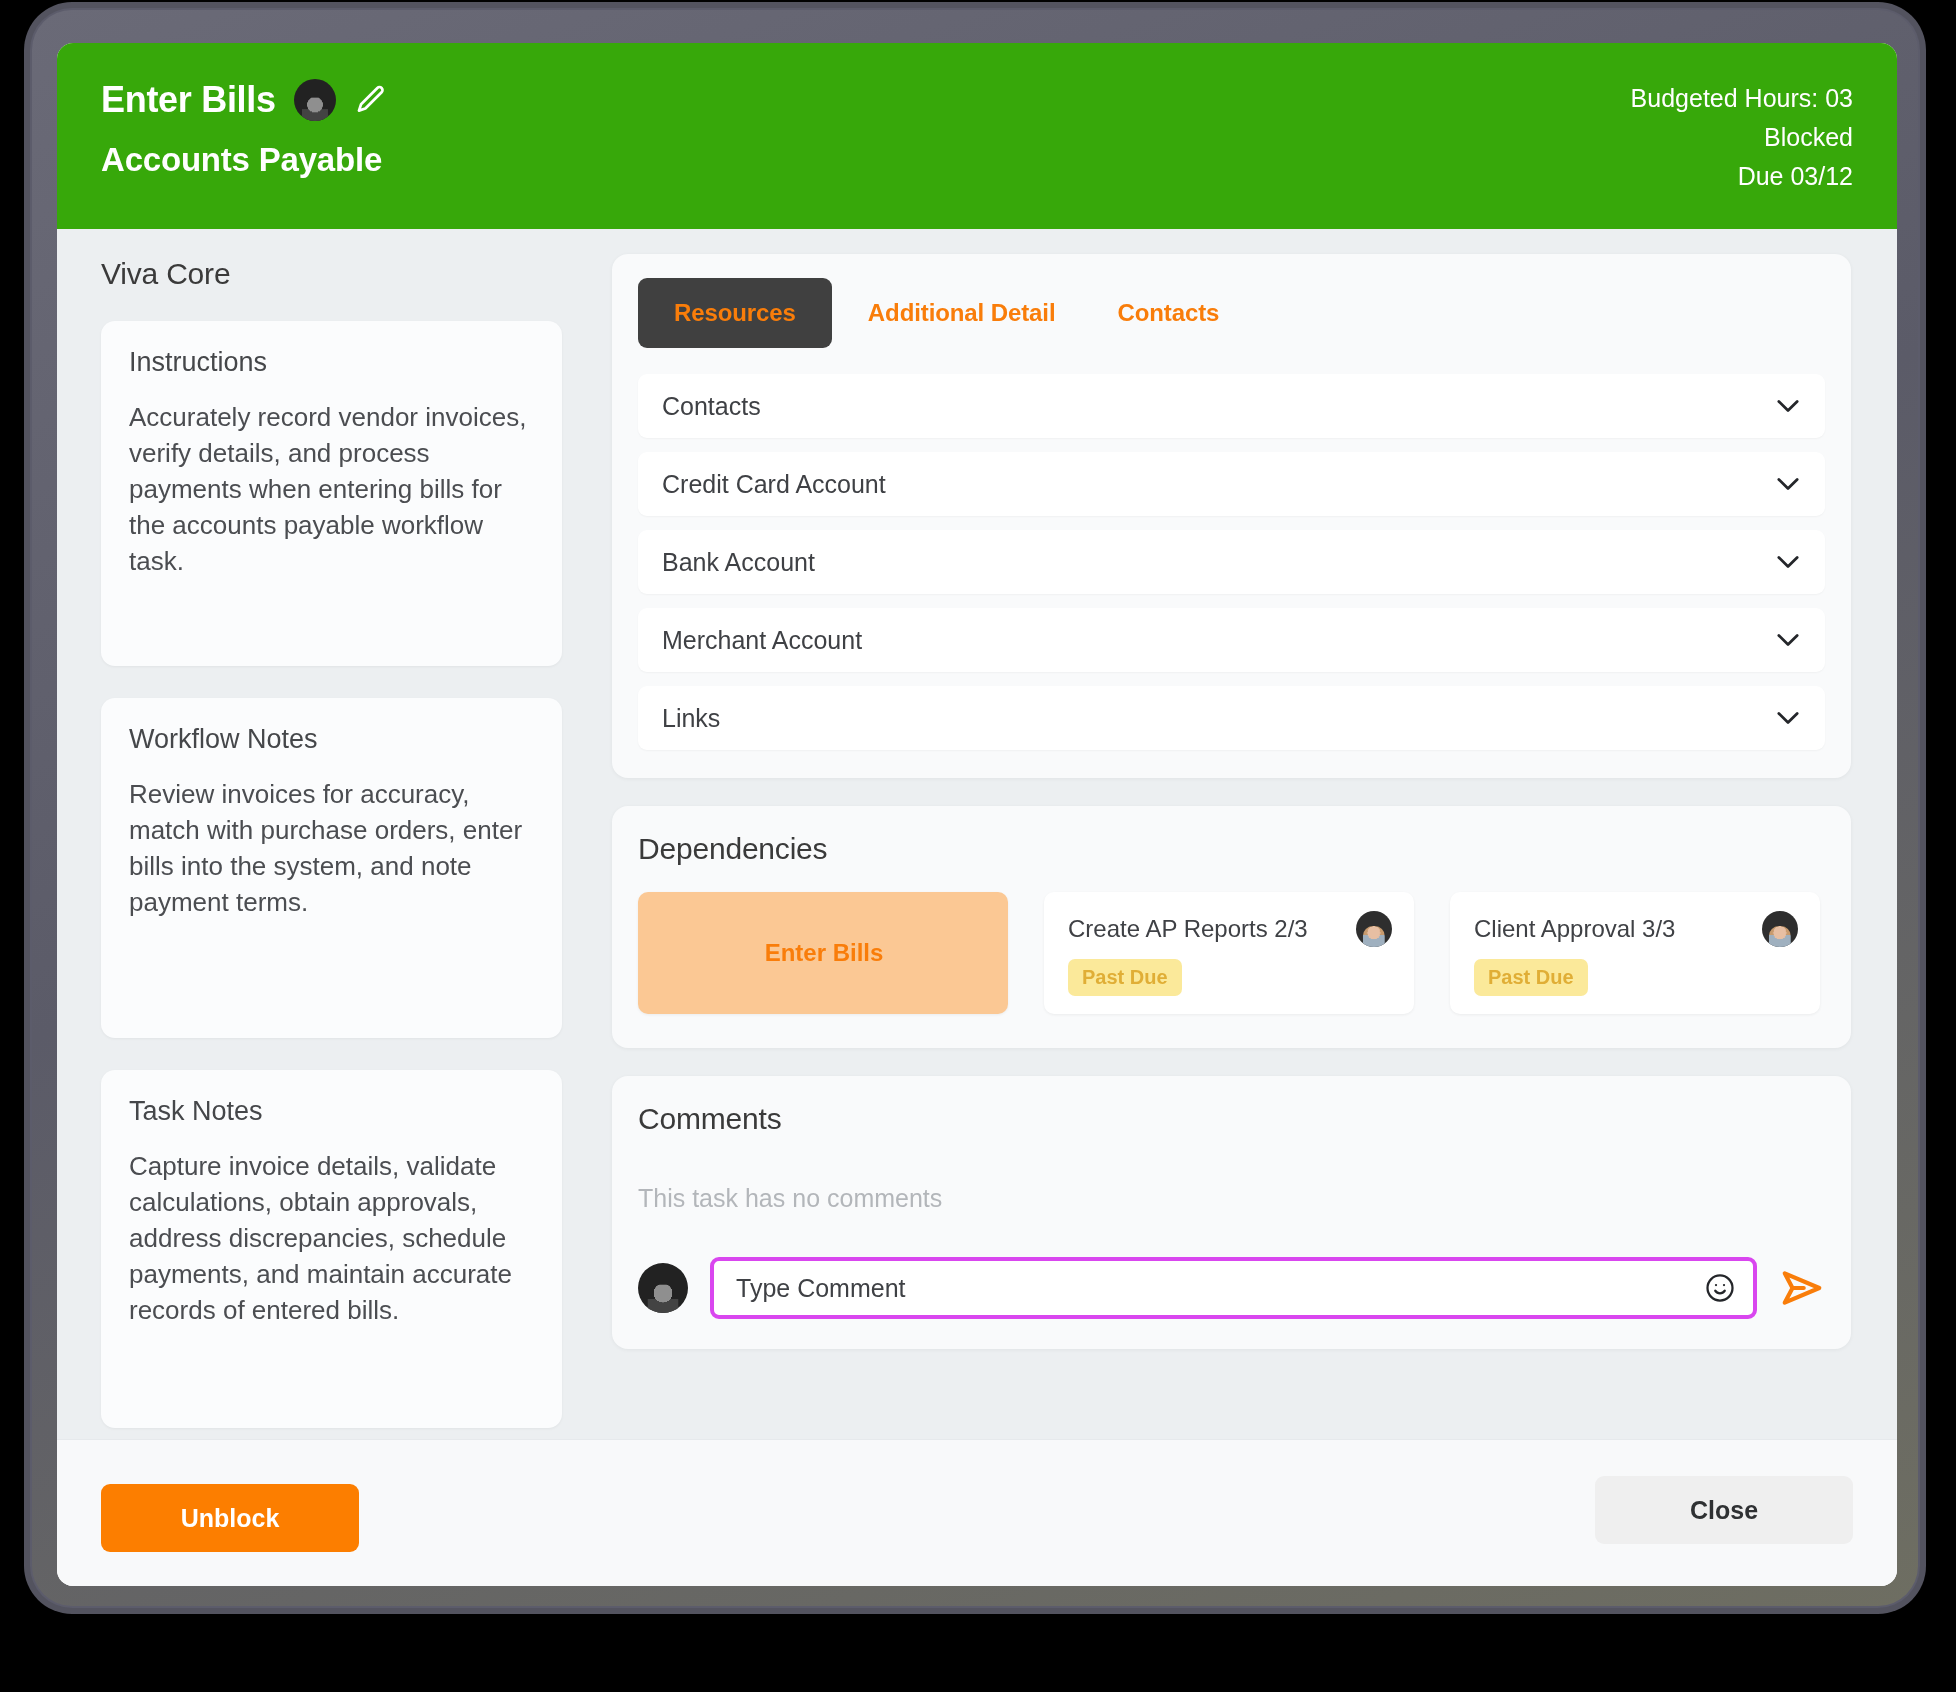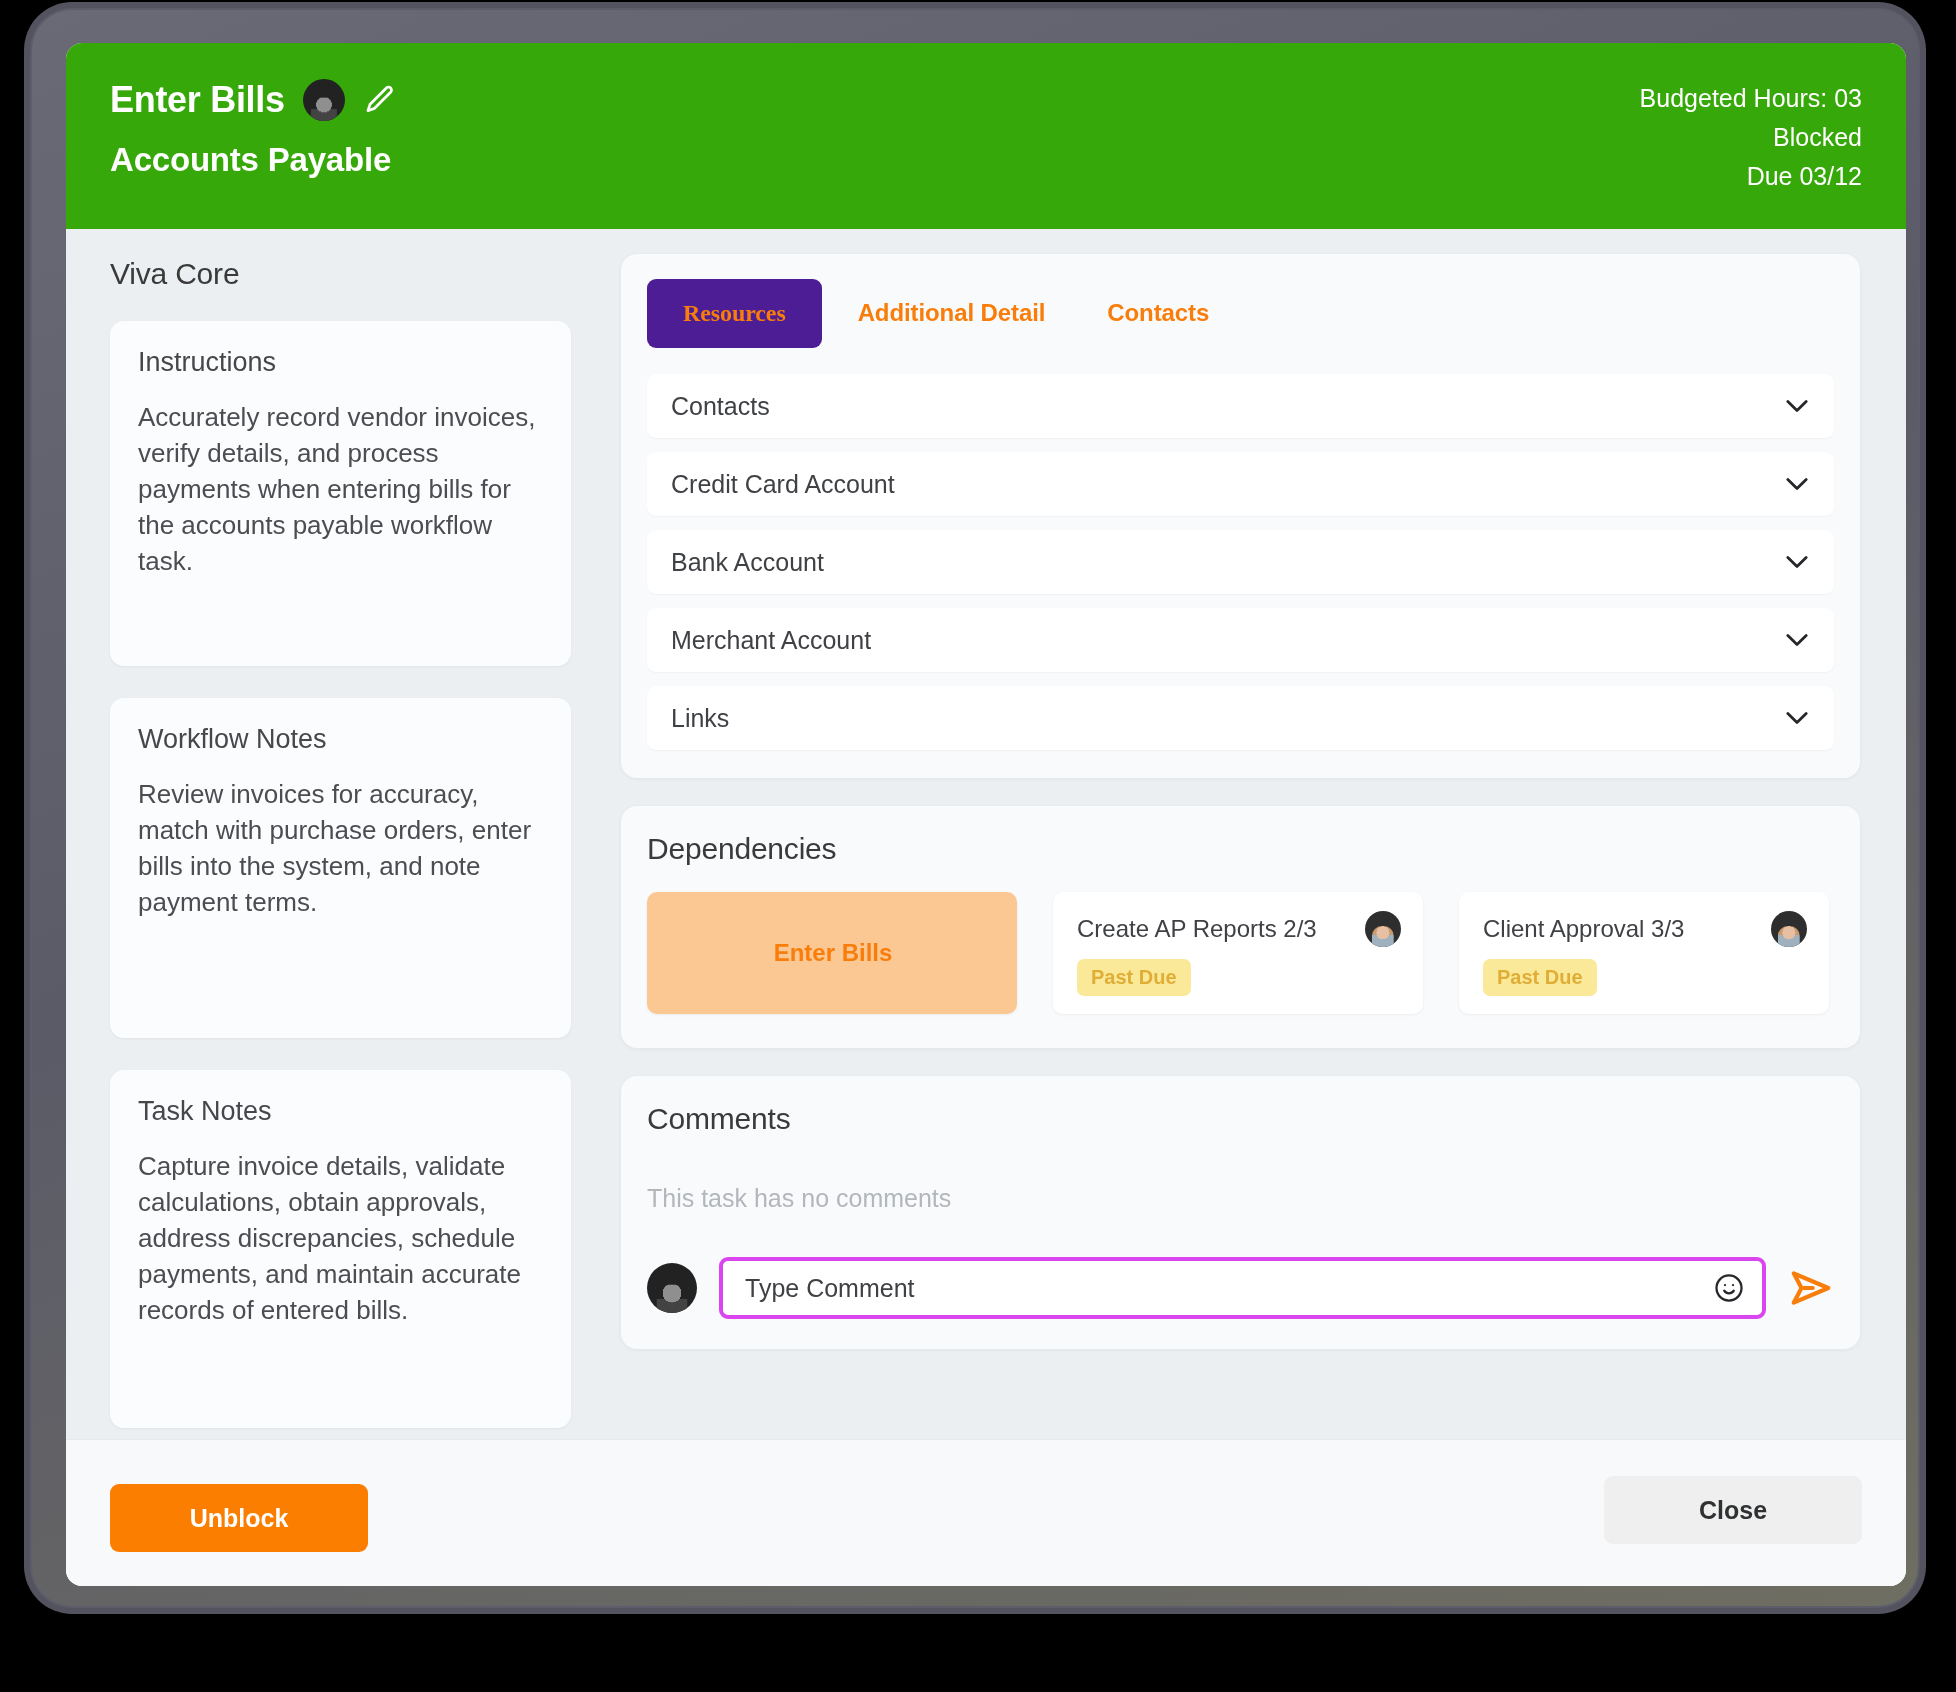--- a/index.html
+++ b/index.html
@@ -26,21 +26,21 @@
   #bezel-inner {
     position: absolute;
     left: 2px; top: 2px; right: 2px; bottom: 2px;
     border-radius: 40px;
     background: linear-gradient(160deg, #6a6a77 0%, #5b5b68 45%, #6e6e62 100%);
   }
 
   
   #card {
     position: absolute;
-    left: 36px;
+    left: 27px;
     top: 35px;
     width: 1840px;
     height: 1543px;
     background: #ffffff;
     border-radius: 16px;
     overflow: hidden;
     display: flex;
     flex-direction: column;
   }
 
@@ -170,21 +170,21 @@
   .tab {
     font-size: 24px;
     font-weight: bold;
     color: #f97d0a;
     padding: 21px 36px;
     border-radius: 9px;
     cursor: pointer;
     white-space: nowrap;
     letter-spacing: -0.1px;
   }
-  .tab.active { background: #4c1d95; font-family: Liberation Serif, serif; }
+  .tab.active { background: #404040; }
   .tab:not(.active) { padding-left: 26px; padding-right: 26px; }
 
   .accordion-row {
     background: #ffffff;
     border-radius: 9px;
     height: 64px;
     margin-bottom: 14px;
     display: flex;
     align-items: center;
     justify-content: space-between;

